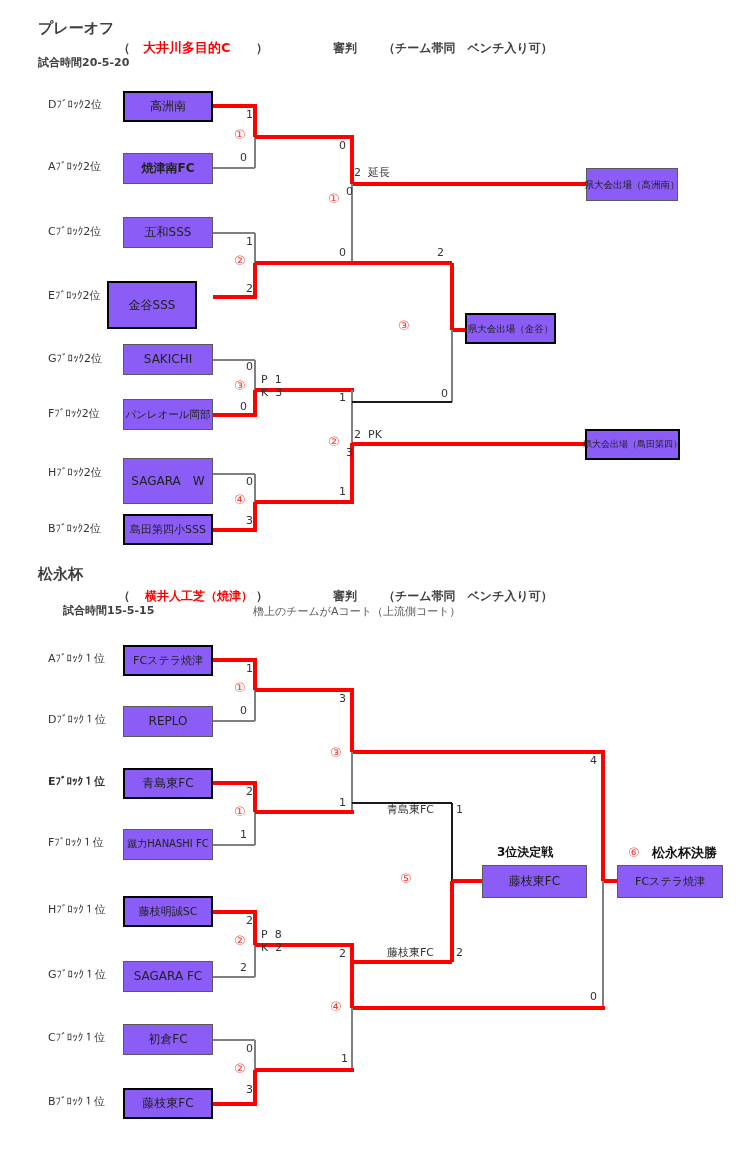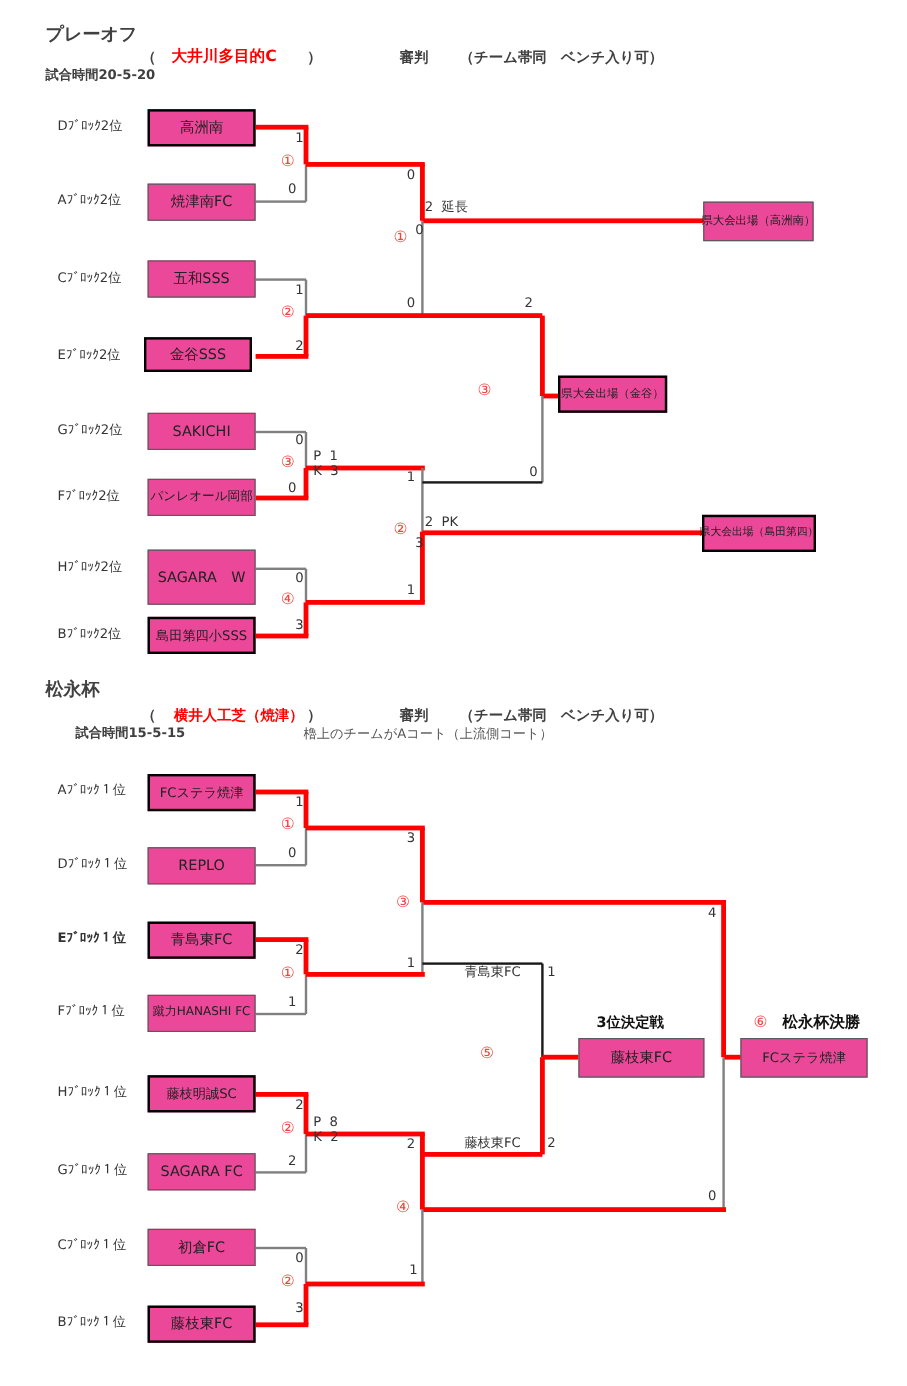--- a/index.html
+++ b/index.html
@@ -3,21 +3,21 @@
 <meta charset="utf-8">
 <style>
   html,body{margin:0;padding:0;background:#ffffff;}
   #canvas{position:relative;width:756px;height:1155px;background:#ffffff;overflow:hidden;
           font-family:"DejaVu Sans","Liberation Sans",sans-serif;}
   .hdr{position:absolute;font-weight:bold;color:#404040;font-size:12px;white-space:pre;line-height:1.1;}
   .hdr.title{font-size:15px;}
   .hdr.red{color:#ff0000;}
   .hdr.plain{font-weight:normal;color:#555;font-size:11px;}
   .seg{position:absolute;}
-  .box{position:absolute;border:1px solid #5a5a5a;background:#ec4899;display:flex;align-items:center;
+  .box{position:absolute;border:1px solid #5a5a5a;background:#8b5cf6;display:flex;align-items:center;
        justify-content:center;font-size:12px;color:#222;white-space:pre;box-sizing:border-box;
        text-align:center;line-height:1.05;}
   .box.bold{border:2.5px solid #000;}
   .lbl{position:absolute;color:#333;font-size:11px;white-space:pre;line-height:1.05;}
   
   #po-title{left:38px;top:20px;}   #po-paren-open{left:118px;top:42px;}
   #po-venue{left:143px;top:41px;font-size:13px;} #po-paren-close{left:256px;top:42px;}
   #po-referee{left:333px;top:42px;} #po-ref-note{left:383px;top:42px;}
   #po-time{left:38px;top:57px;font-size:11px;}
   #mc-title{left:38px;top:566px;}  #mc-paren-open{left:118px;top:590px;}
@@ -107,23 +107,23 @@
       <div class="seg" style="background: rgb(255, 0, 0); left: 255px; top: 943px; width: 99px; height: 4px;"></div>
       <div class="seg" style="background: rgb(255, 0, 0); left: 350px; top: 945px; width: 4px; height: 63px;"></div>
       <div class="seg" style="background: rgb(255, 0, 0); left: 352px; top: 1006px; width: 253px; height: 4px;"></div>
       <div class="seg" style="background: rgb(128, 128, 128); left: 351px; top: 1008px; width: 2px; height: 62px;"></div>
       <div class="seg" style="background: rgb(128, 128, 128); left: 213px; top: 1039px; width: 42px; height: 2px;"></div>
       <div class="seg" style="background: rgb(128, 128, 128); left: 254px; top: 1040px; width: 2px; height: 30px;"></div>
       <div class="seg" style="background: rgb(255, 0, 0); left: 253px; top: 1070px; width: 4px; height: 34px;"></div>
       <div class="seg" style="background: rgb(255, 0, 0); left: 213px; top: 1102px; width: 44px; height: 4px;"></div>
       <div class="seg" style="background: rgb(255, 0, 0); left: 255px; top: 1068px; width: 99px; height: 4px;"></div>
       <div class="box bold" style="left: 123px; top: 91px; width: 90px; height: 31px;">高洲南</div>
-      <div class="box" style="left: 123px; top: 153px; width: 90px; height: 31px;">焼津南FC</div>
+      <div class="box" style="left: 123px; top: 153px; width: 90px; height: 31px; font-weight: bold;">焼津南FC</div>
       <div class="box" style="left: 123px; top: 217px; width: 90px; height: 31px;">五和SSS</div>
-      <div class="box bold" style="left: 120px; top: 281px; width: 90px; height: 29px;">金谷SSS</div>
+      <div class="box bold" style="left: 107px; top: 281px; width: 90px; height: 48px;">金谷SSS</div>
       <div class="box" style="left: 123px; top: 344px; width: 90px; height: 31px;">SAKICHI</div>
       <div class="box" style="left: 123px; top: 399px; width: 90px; height: 31px; font-size: 10.5px;">パンレオール岡部</div>
       <div class="box" style="left: 123px; top: 458px; width: 90px; height: 46px;">SAGARA　W</div>
       <div class="box bold" style="left: 123px; top: 514px; width: 90px; height: 31px; font-size: 11px;">島田第四小SSS</div>
       <div class="box" style="left: 586px; top: 168px; width: 92px; height: 33px; font-size: 9.5px;">県大会出場（高洲南）</div>
       <div class="box bold" style="left: 465px; top: 313px; width: 91px; height: 31px; font-size: 9.5px;">県大会出場（金谷）</div>
       <div class="box bold" style="left: 585px; top: 429px; width: 95px; height: 31px; font-size: 9px;">県大会出場（島田第四）</div>
       <div class="box bold" style="left: 123px; top: 645px; width: 90px; height: 31px; font-size: 11px;">FCステラ焼津</div>
       <div class="box" style="left: 123px; top: 706px; width: 90px; height: 31px;">REPLO</div>
       <div class="box bold" style="left: 123px; top: 768px; width: 90px; height: 31px;">青島東FC</div>

